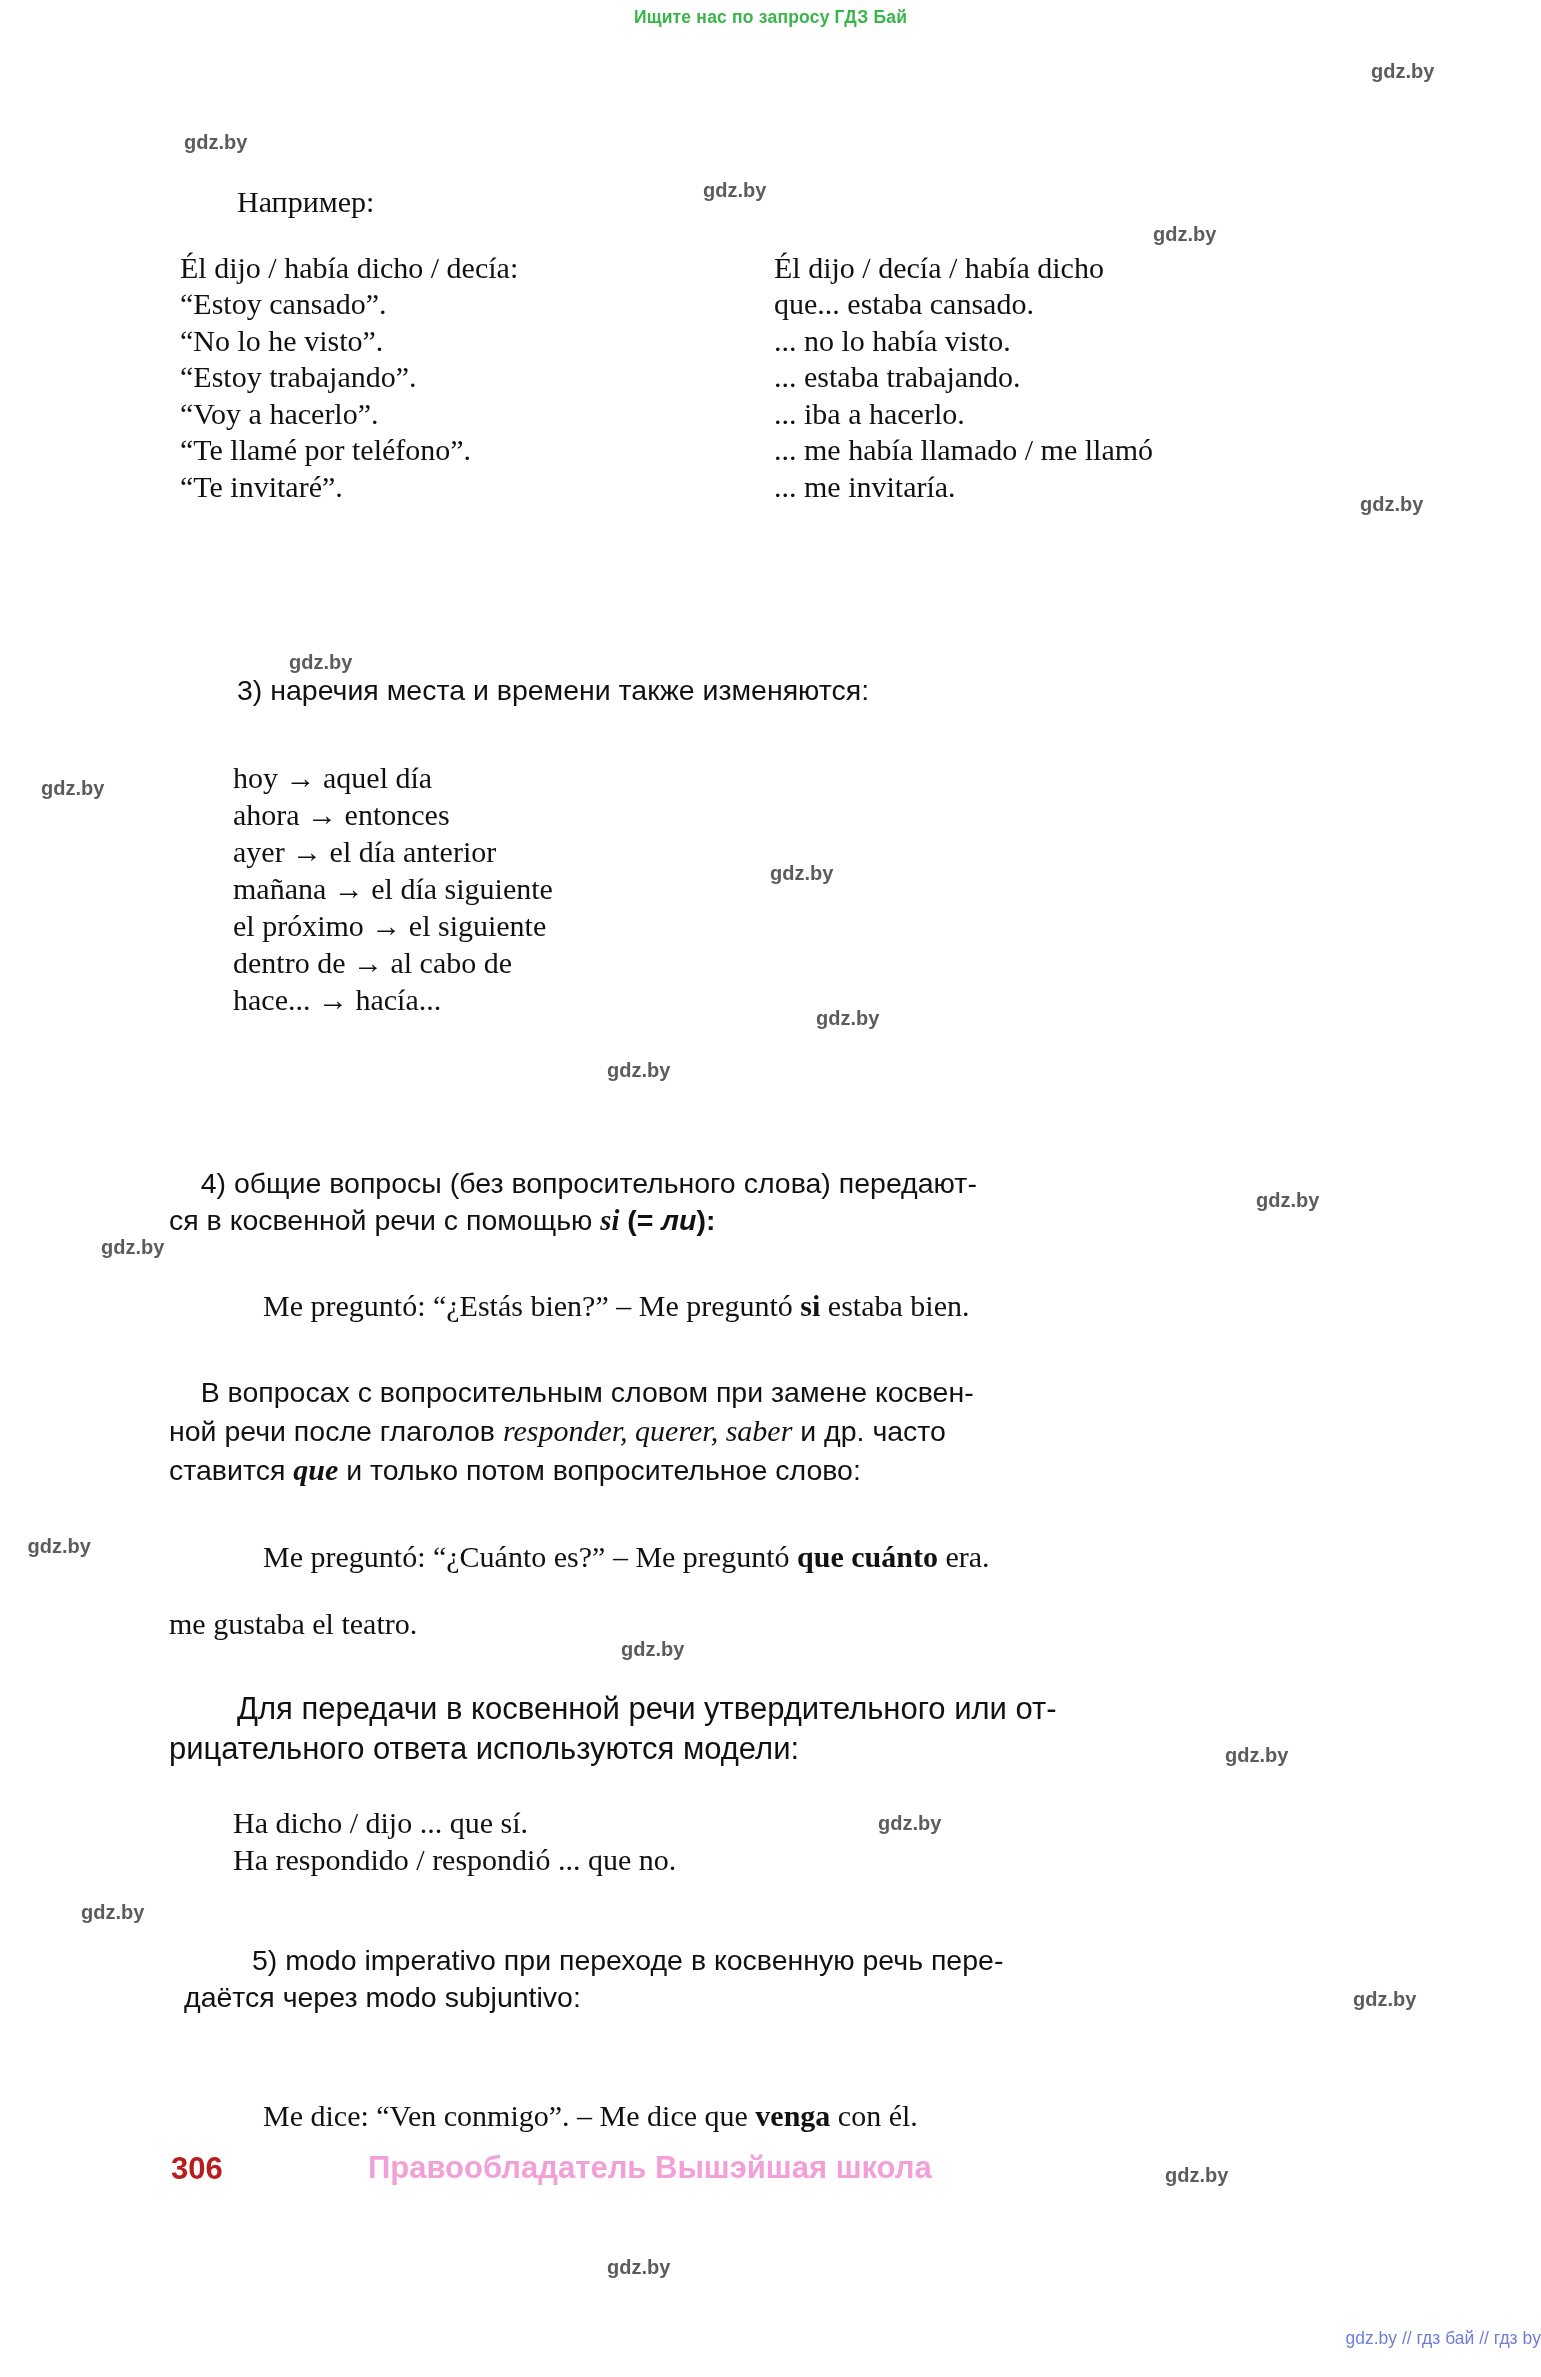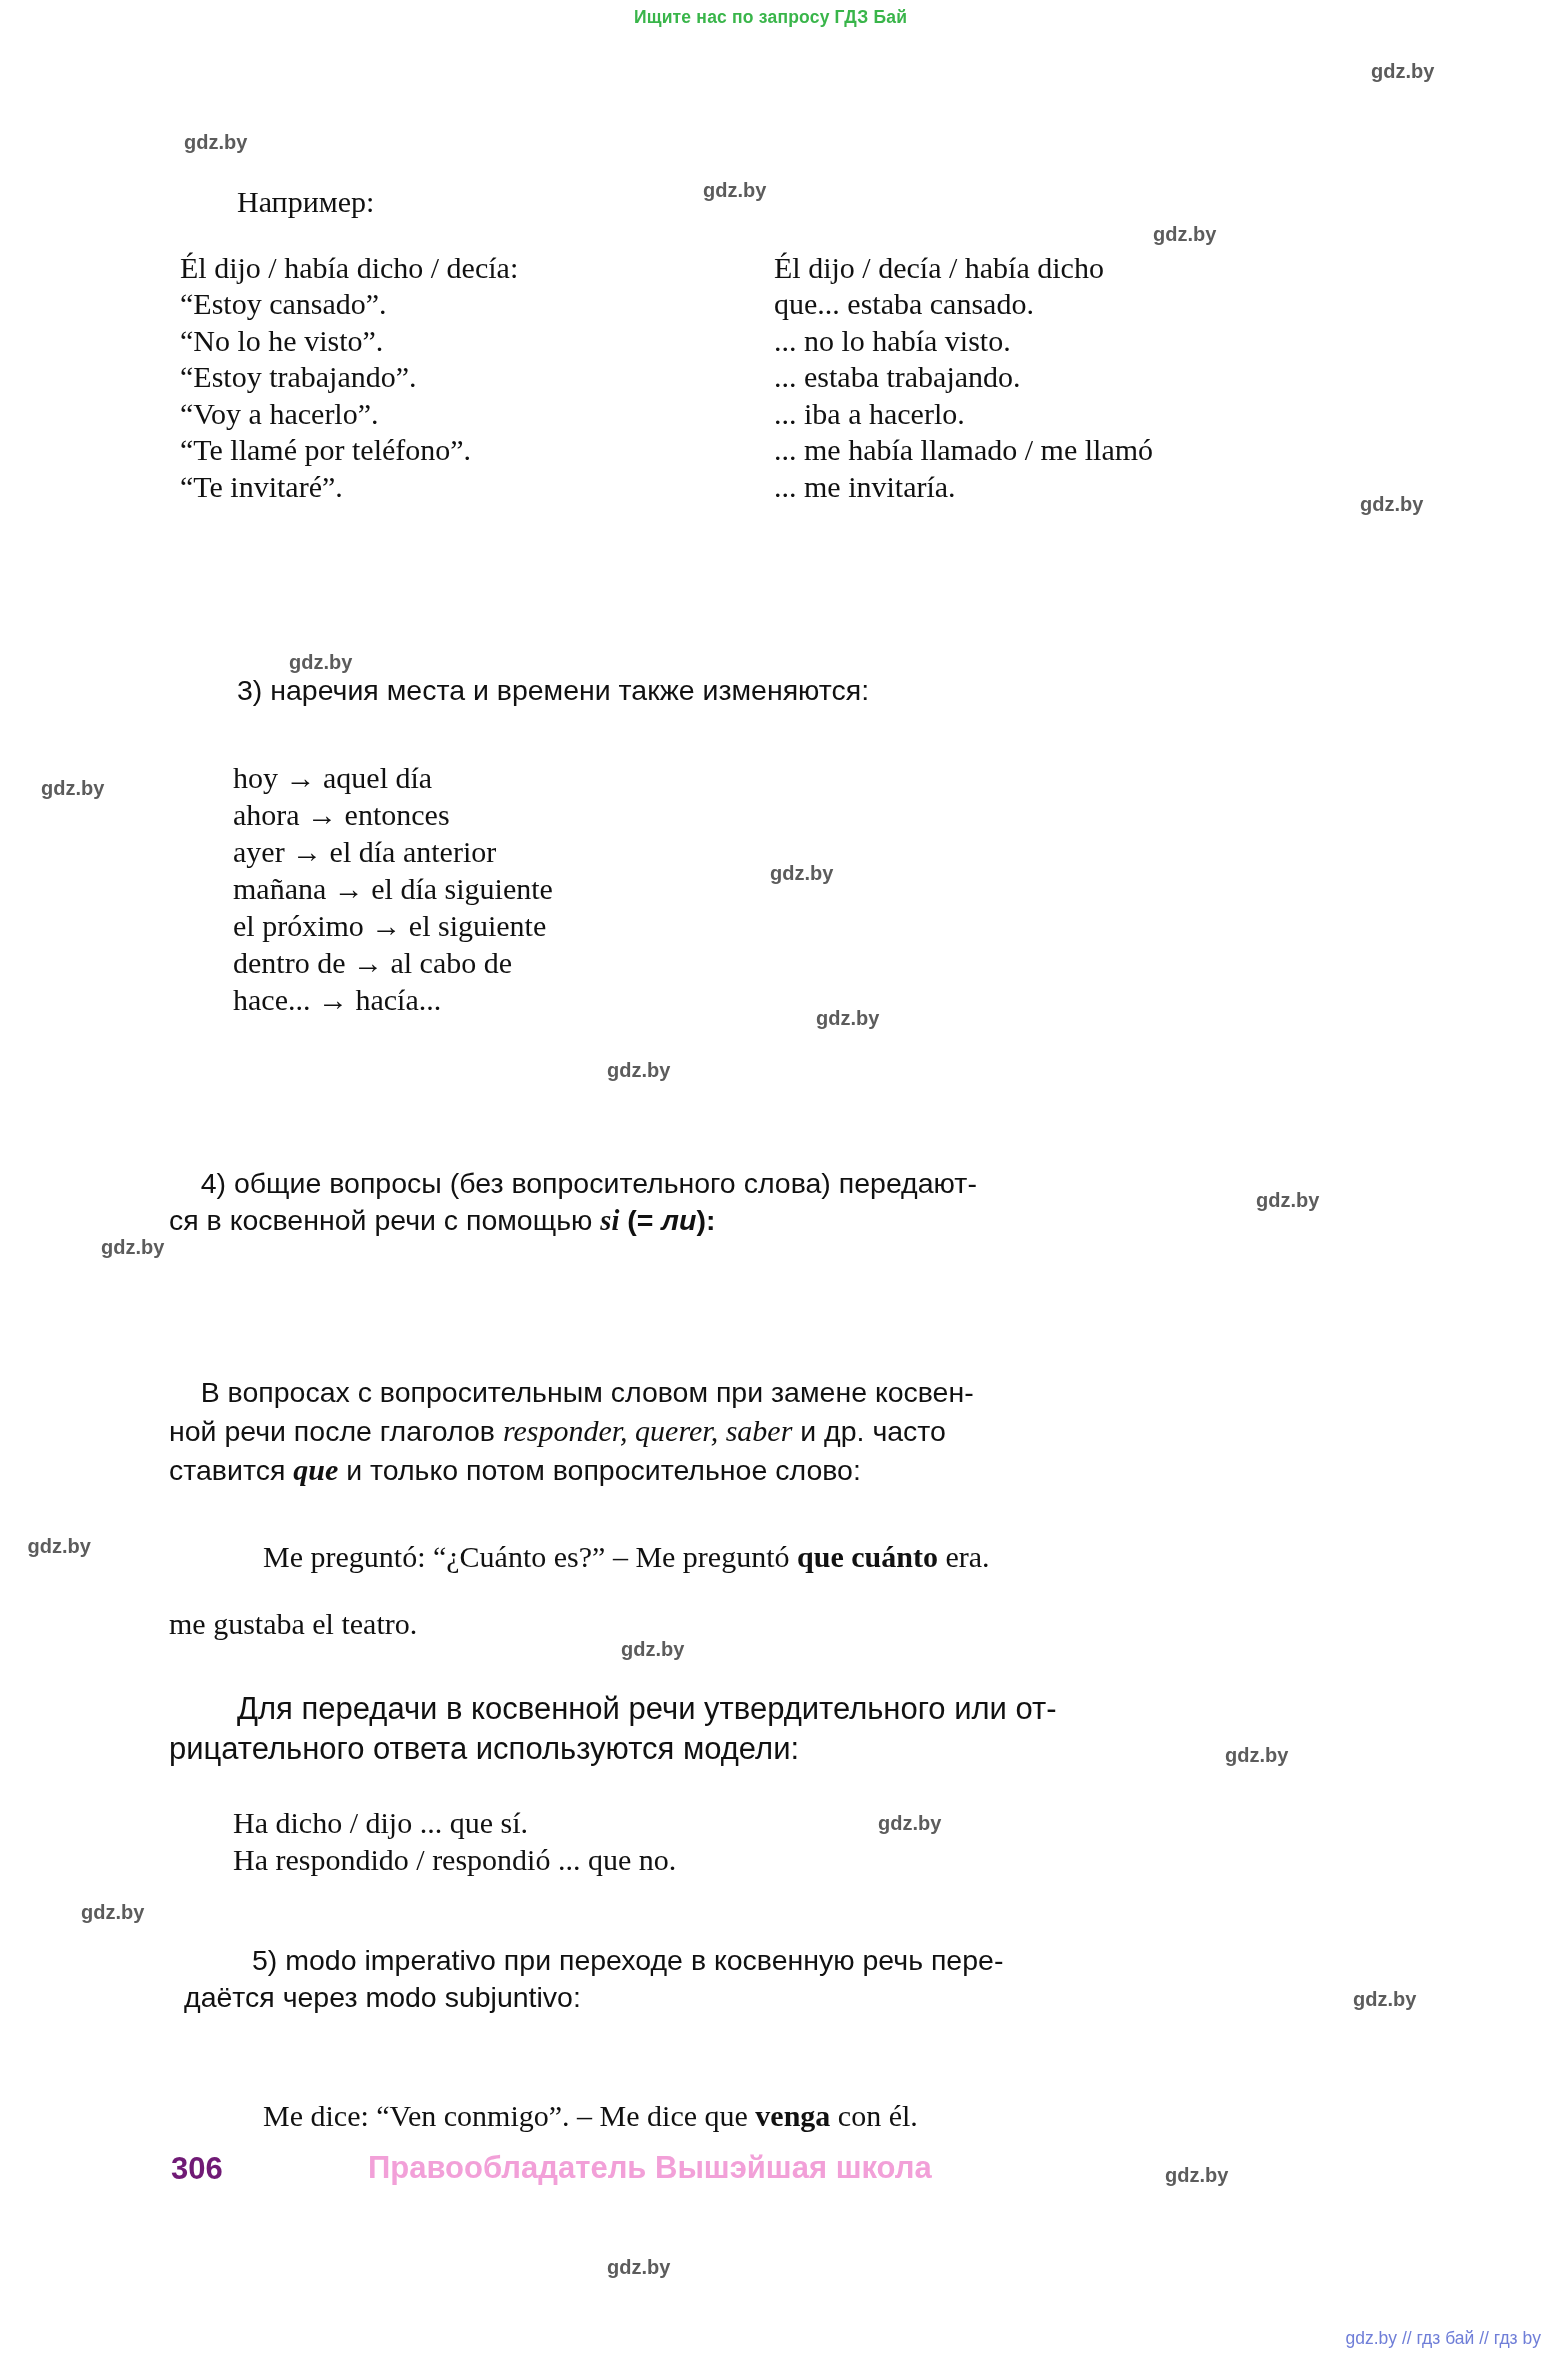--- a/index.html
+++ b/index.html
@@ -76,21 +76,21 @@
   .b { font-weight: bold; }
   .bi { font-weight: bold; font-style: italic; }
 
   .footer-num {
     position: absolute;
     left: 171px;
     top: 2151px;
     font-family: "Liberation Sans", sans-serif;
     font-size: 31px;
     font-weight: bold;
-    color: #701a75;
+    color: #b91c1c;
   }
 
   .footer-owner {
     position: absolute;
     left: 368px;
     top: 2150px;
     font-family: "Liberation Sans", sans-serif;
     font-size: 31px;
     font-weight: bold;
     color: #f2a0d8;
@@ -180,20 +180,23 @@
     <div>el próximo → el siguiente</div>
     <div>dentro de → al cabo de</div>
     <div>hace... → hacía...</div>
   </div>
 
   <div class="para" style="left:169px; top:1129px; width:1222px; text-indent:68px; font-family:'Liberation Sans', sans-serif; font-size:28.5px; line-height:1.28;">
     <span>4) общие вопросы (без вопросительного слова) передают-
 ся в косвенной речи с помощью </span><span class="bi" style="font-family:'Liberation Serif',serif;">si</span><span class="b"> (= </span><span class="bi">ли</span><span class="b">):</span>
   </div>
 
+  <div class="para" style="left:233px; top:1253px;">
+    <span>Me preguntó: “¿Estás bien?” – Me preguntó </span><span class="b">si</span><span> estaba bien.</span>
+  </div>
 
   <div class="para" style="left:169px; top:1337px; width:1222px; text-indent:68px; font-family:'Liberation Sans', sans-serif; font-size:28.5px; line-height:1.3;">
     <span>В вопросах с вопросительным словом при замене косвен-
 ной речи после глаголов </span><span class="i" style="font-family:'Liberation Serif',serif; font-size:30px;">responder, querer, saber</span><span> и др. часто
 ставится </span><span class="bi" style="font-family:'Liberation Serif',serif; font-size:30px;">que</span><span> и только потом вопросительное слово:</span>
   </div>
 
   <div class="para" style="left:233px; top:1504px;">
     <span>Me preguntó: “¿Cuánto es?” – Me preguntó </span><span class="b">que cuánto</span><span> era.</span>
   </div>

